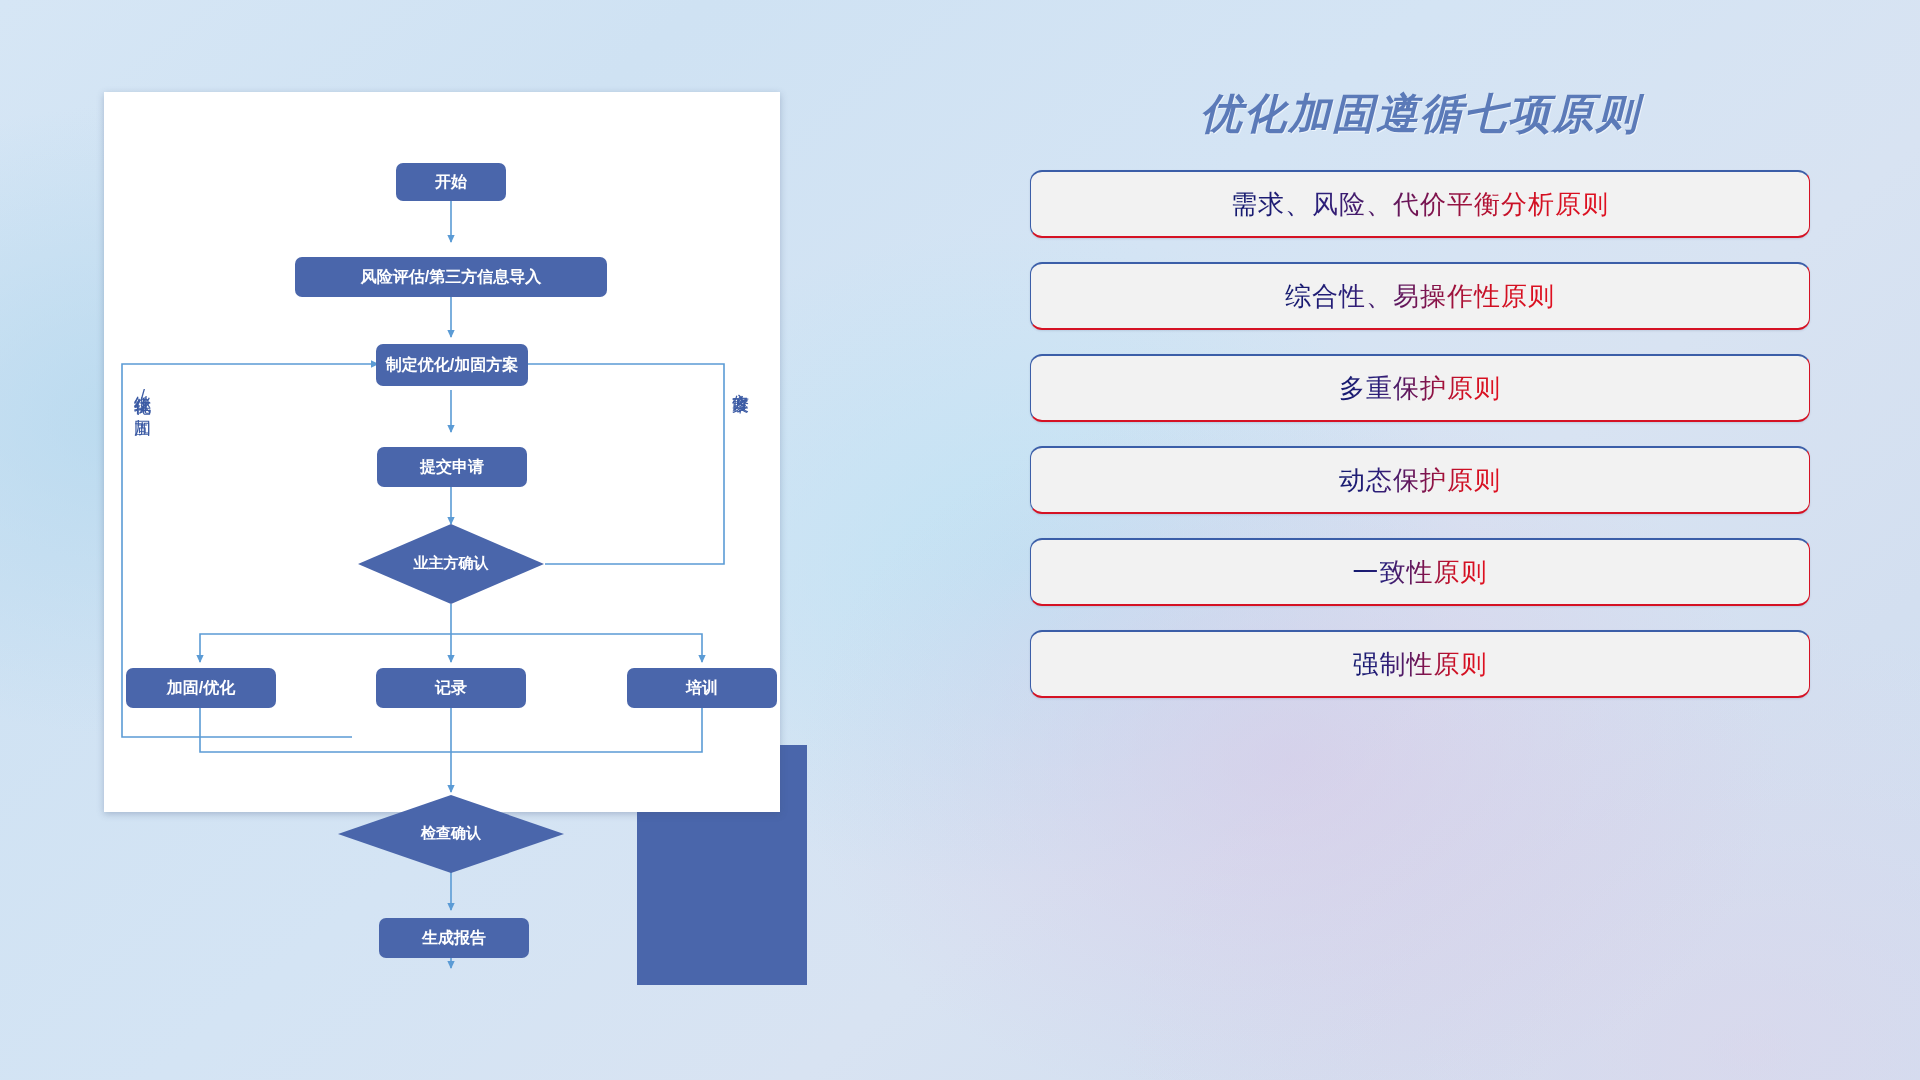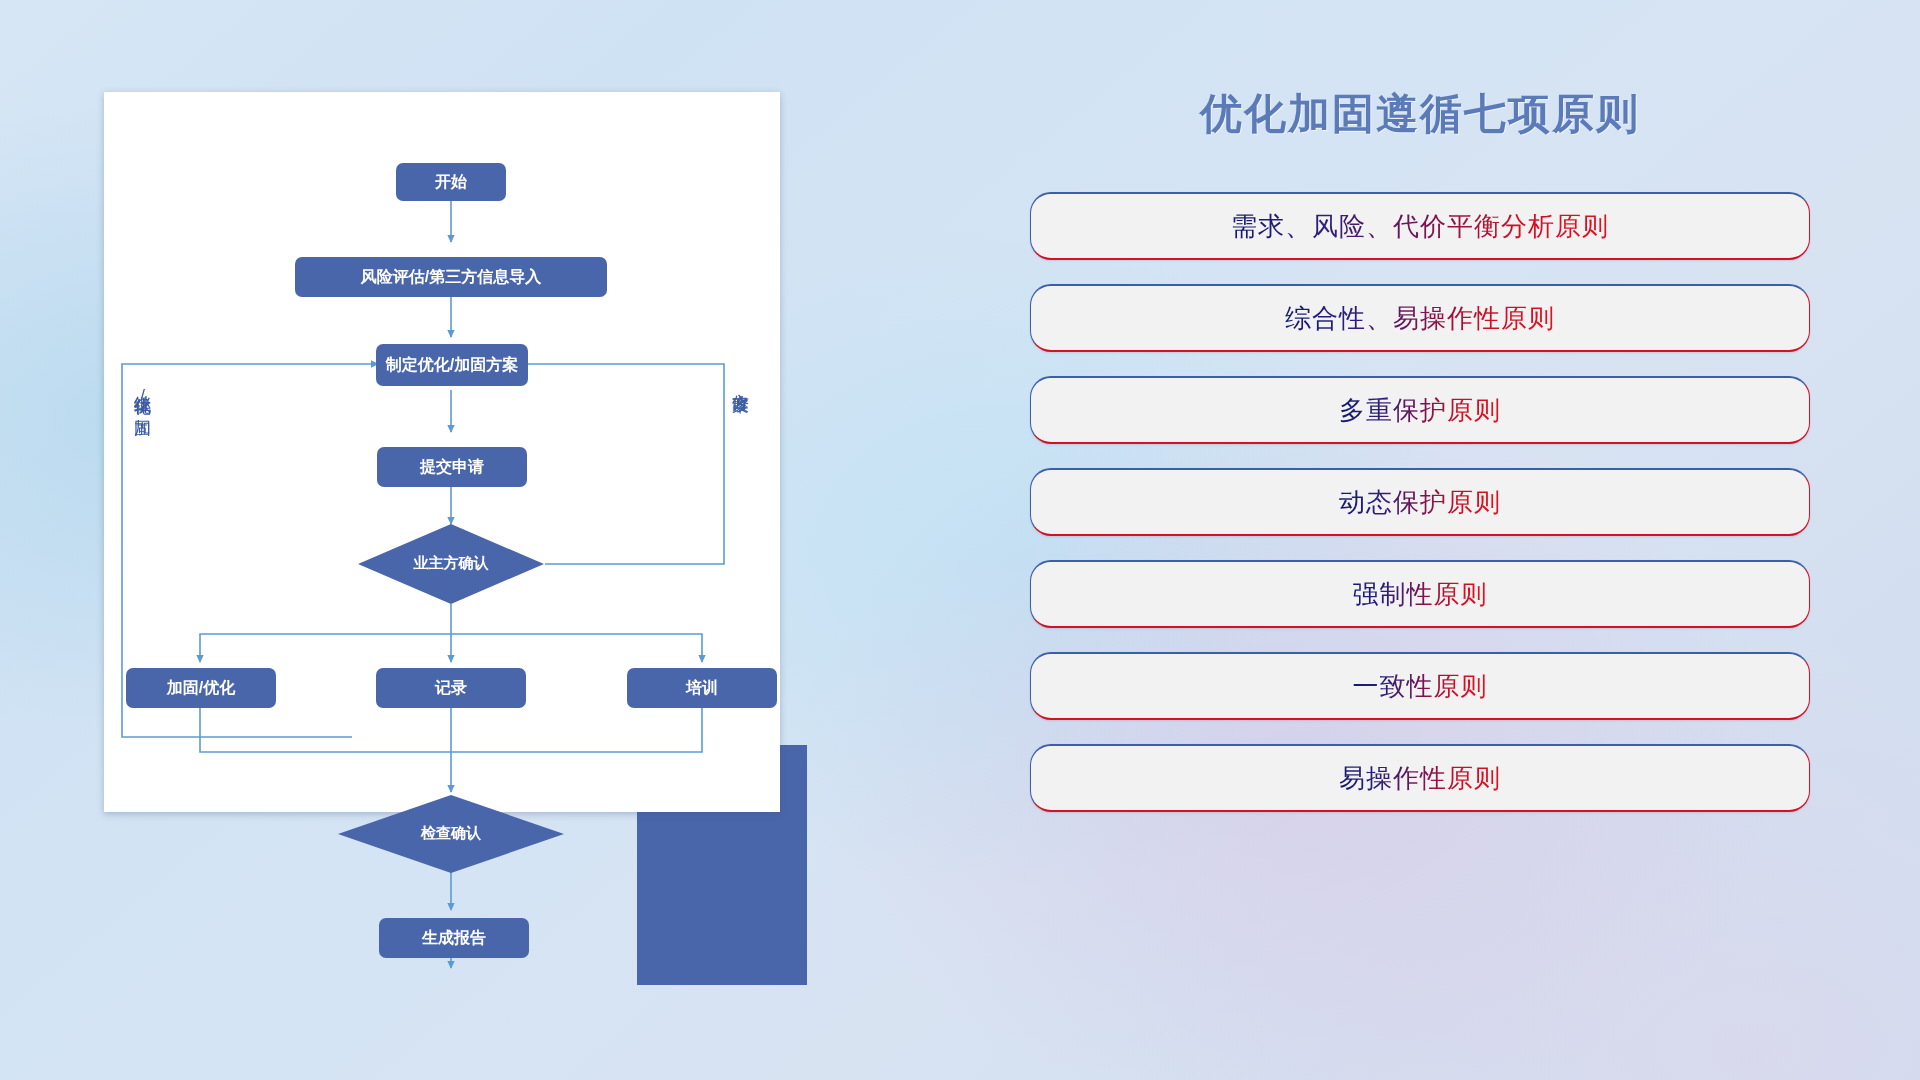--- a/index.html
+++ b/index.html
@@ -39,27 +39,28 @@
     font-family: "Liberation Sans","DejaVu Sans",sans-serif;
     font-size: 17px; font-weight: normal; color: #3c5ba4;
     letter-spacing: 1px; line-height: 1.0;
   }
   
   #right-panel { position: absolute; left: 1010px; top: 86px; width: 820px; height: 930px; }
   #panel-title {
     font-size: 42px; font-weight: bold; color: #5b7ab8;
     text-align: center; letter-spacing: 2px;
     text-shadow: 1px 1px 0 rgba(255,255,255,0.55);
-    margin-bottom: 50px;
+    margin-bottom: 28px;
+    font-style: italic;
   }
   .principle-row {
     position: relative;
     height: 68px; margin: 0 20px 24px 20px;
     background: #f2f2f2;
-    border-radius: 21px;
+    border-radius: 12px;
     border-top: 2px solid #3b5ea8;
     border-bottom: 2px solid #d51224;
     border-left: 1.5px solid #3b5ea8;
     border-right: 1.5px solid #d51224;
     display: flex; align-items: center; justify-content: center;
     box-shadow: 0 1px 2px rgba(80,100,140,0.18);
   }
   .principle-text {
     font-size: 26px; font-weight: normal; letter-spacing: 1px;
     background-image: linear-gradient(95deg, #131a6e 0%, #2a1f7a 24%, #7a1450 52%, #cf0f22 76%, #e01020 100%);
@@ -186,25 +187,22 @@
       <div class="principle-row">
         <span class="principle-text">综合性、易操作性原则</span>
       </div>
       <div class="principle-row">
         <span class="principle-text">多重保护原则</span>
       </div>
       <div class="principle-row">
         <span class="principle-text">动态保护原则</span>
       </div>
       <div class="principle-row">
+        <span class="principle-text">一致性原则</span>
+      </div>
+      <div class="principle-row">
         <span class="principle-text">强制性原则</span>
       </div>
-      <div class="principle-row">
-        <span class="principle-text">一致性原则</span>
-      </div>
-      <div class="principle-row">
-        <span class="principle-text">易操作性原则</span>
-      </div>
     </div>
 
   </div>
 
 </div>
 
 </body></html>

